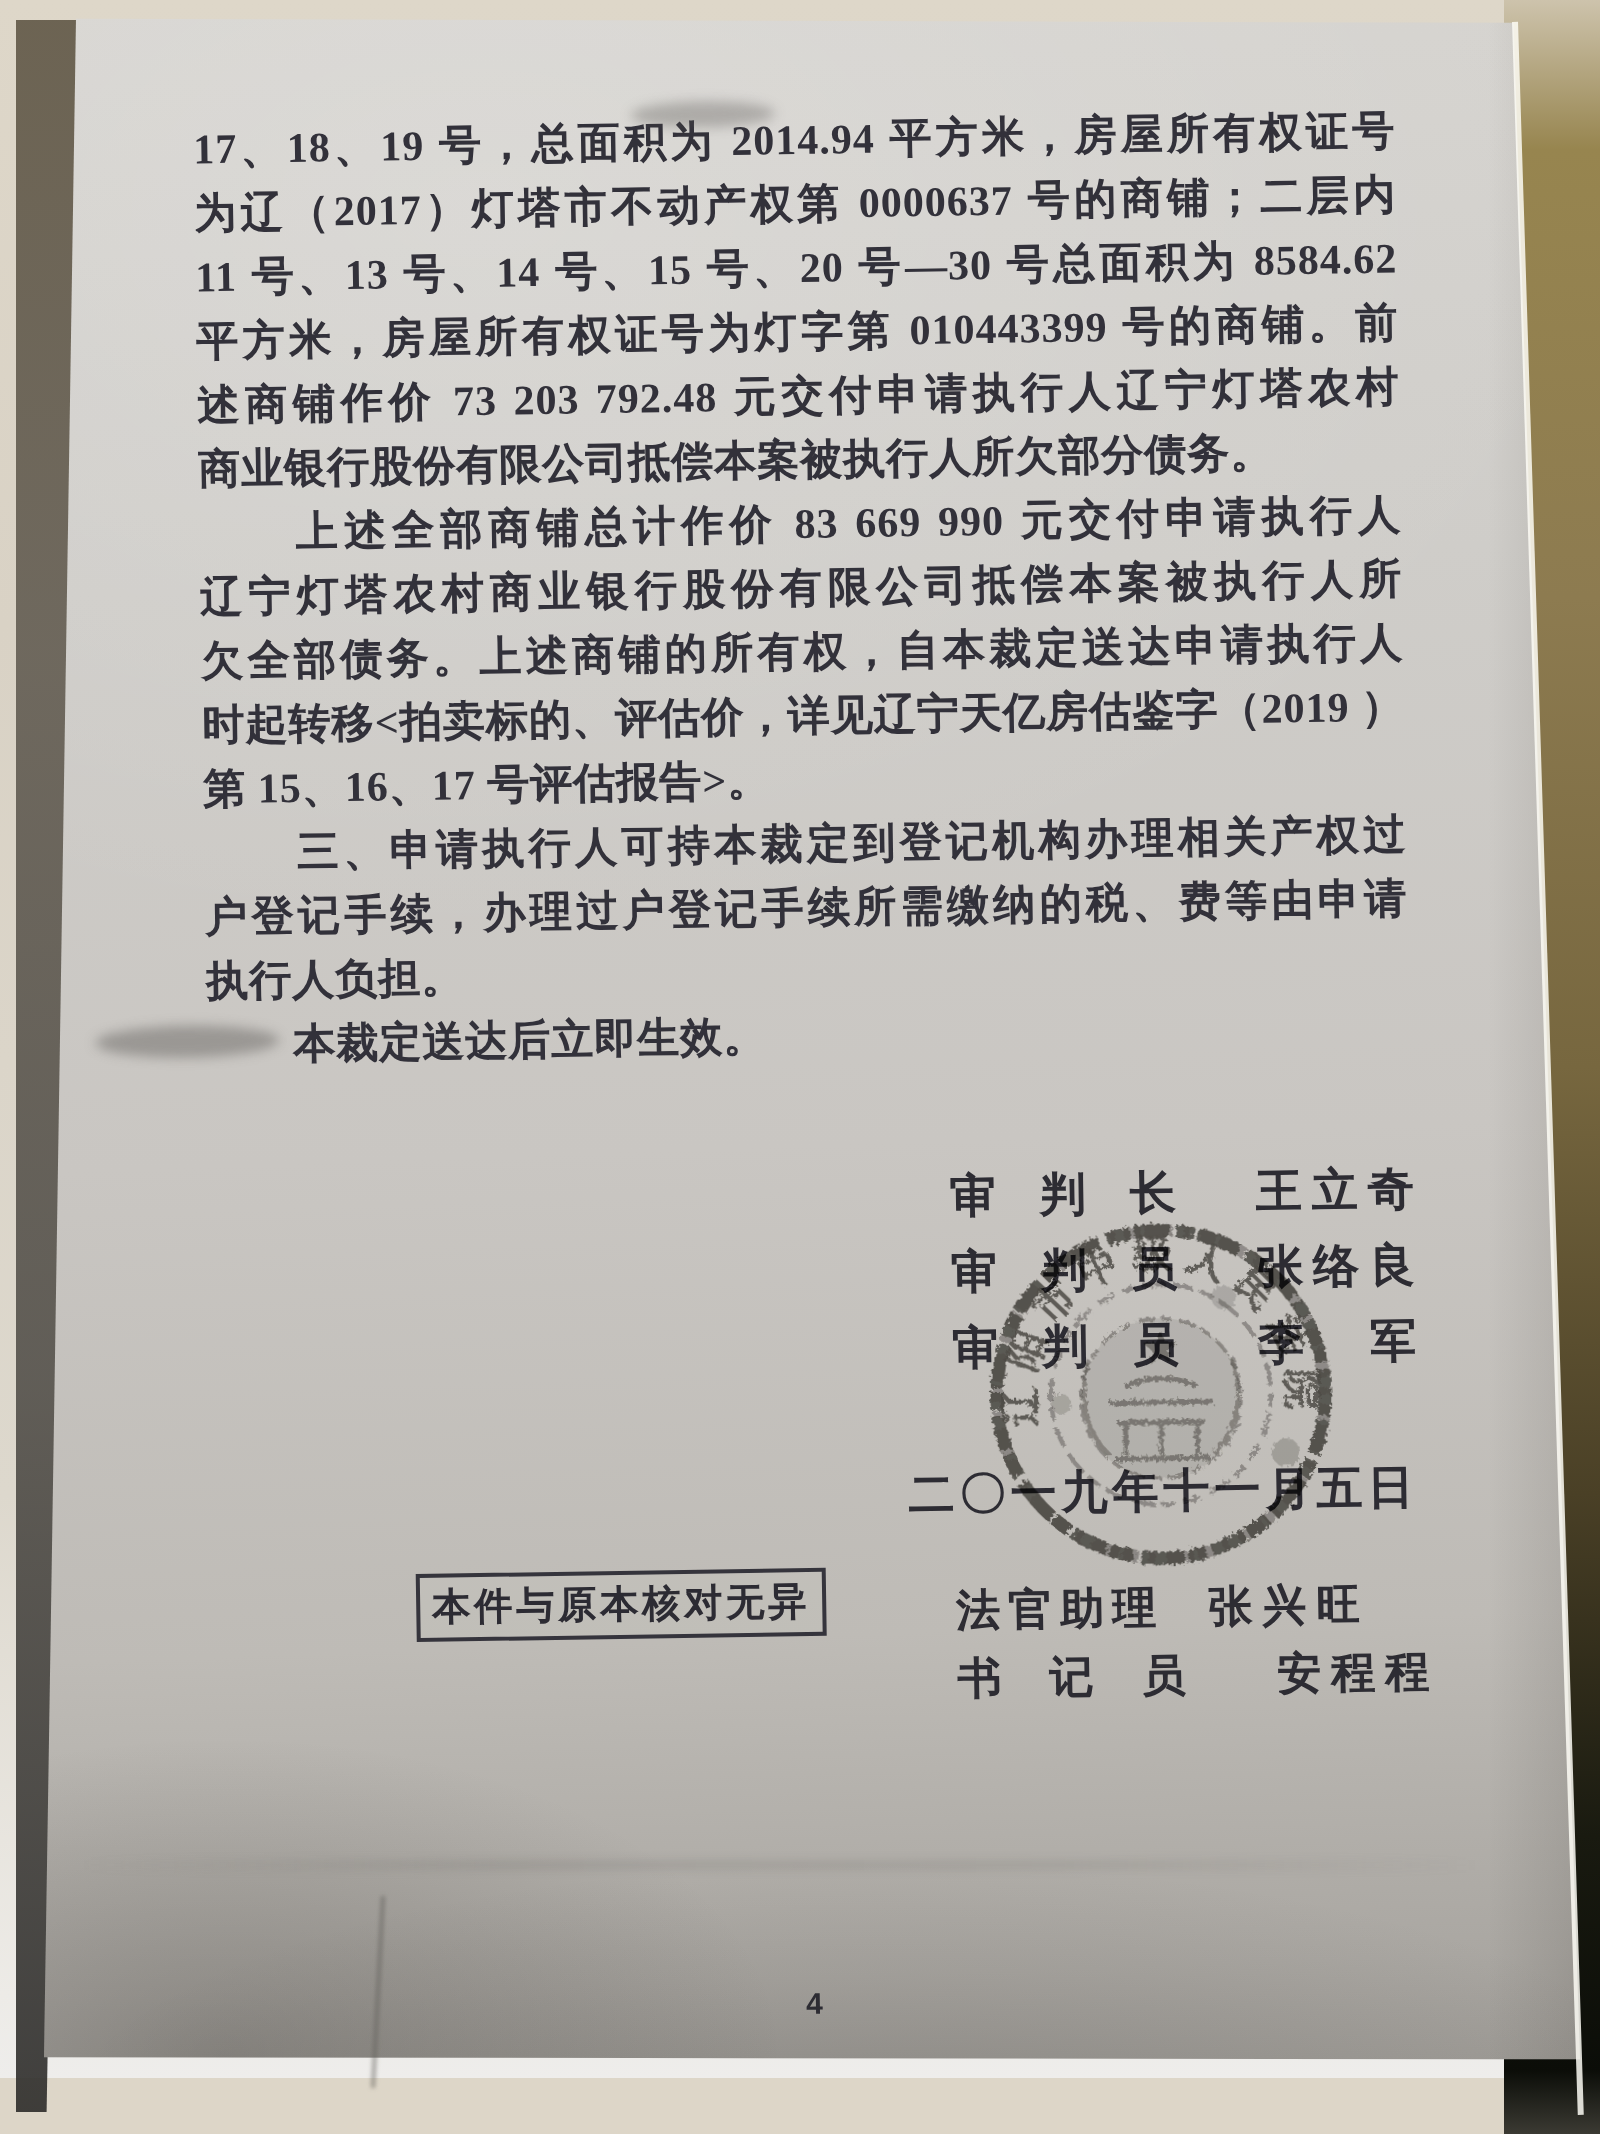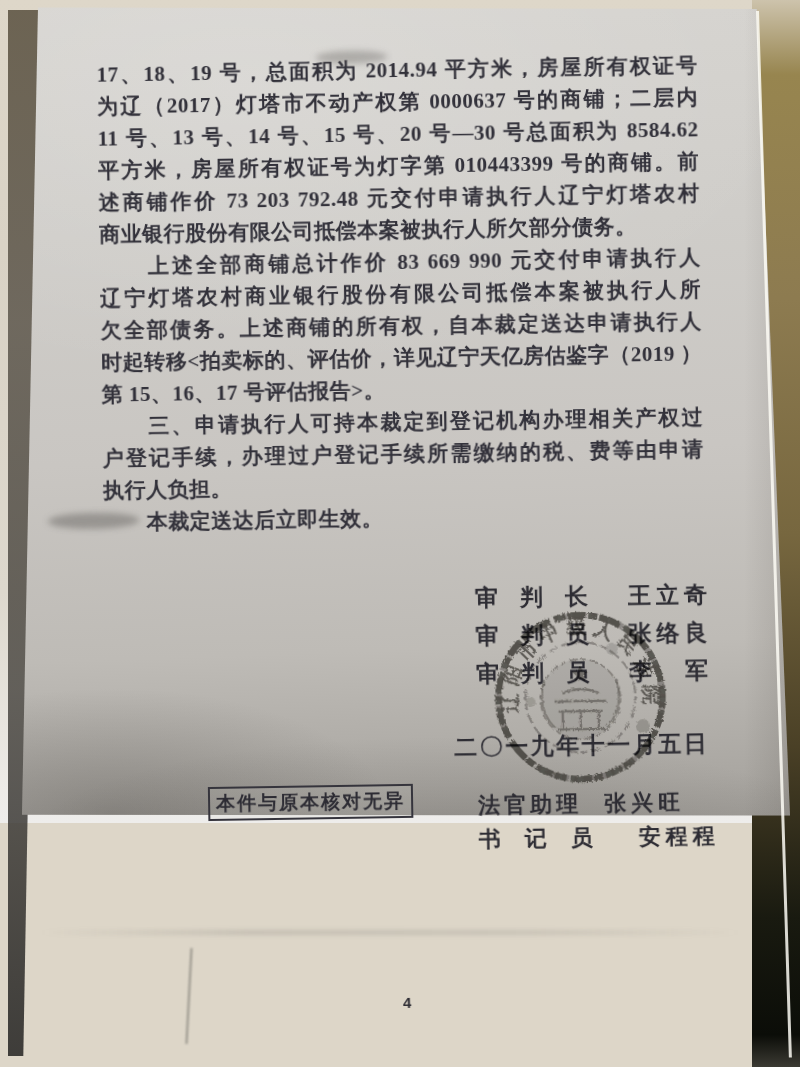--- a/index.html
+++ b/index.html
@@ -1,21 +1,21 @@
 <!DOCTYPE html>
 <html><head>
 <meta charset="utf-8">
 <style>
   html,body{margin:0;padding:0;}
   body{
     width:800px;height:1067px;position:relative;overflow:hidden;
     font-family:"Liberation Serif","DejaVu Serif",serif;
     background:#ddd6c8;
   }
-  #canvas{position:absolute;left:0;top:0;width:800px;height:823px;}
+  #canvas{position:absolute;left:0;top:0;width:800px;height:1039px;}
 
   
   .photo-bg{
     position:absolute;inset:0;z-index:0;
     background:linear-gradient(180deg,#ded7c9 0%,#d9d2c5 30%,#ddd8cd 72%,#edebe7 96%,#eeedeb 100%);
   }
   .edge-right{
     position:absolute;left:752px;top:0;width:48px;height:1067px;z-index:0;
     background:linear-gradient(180deg,#cdc3ac 0%,#97854f 7%,#8d7b50 28%,#77673f 50%,#4a4026 70%,#191a10 86%,#0b0d08 97%,#3b3a33 100%);
   }

